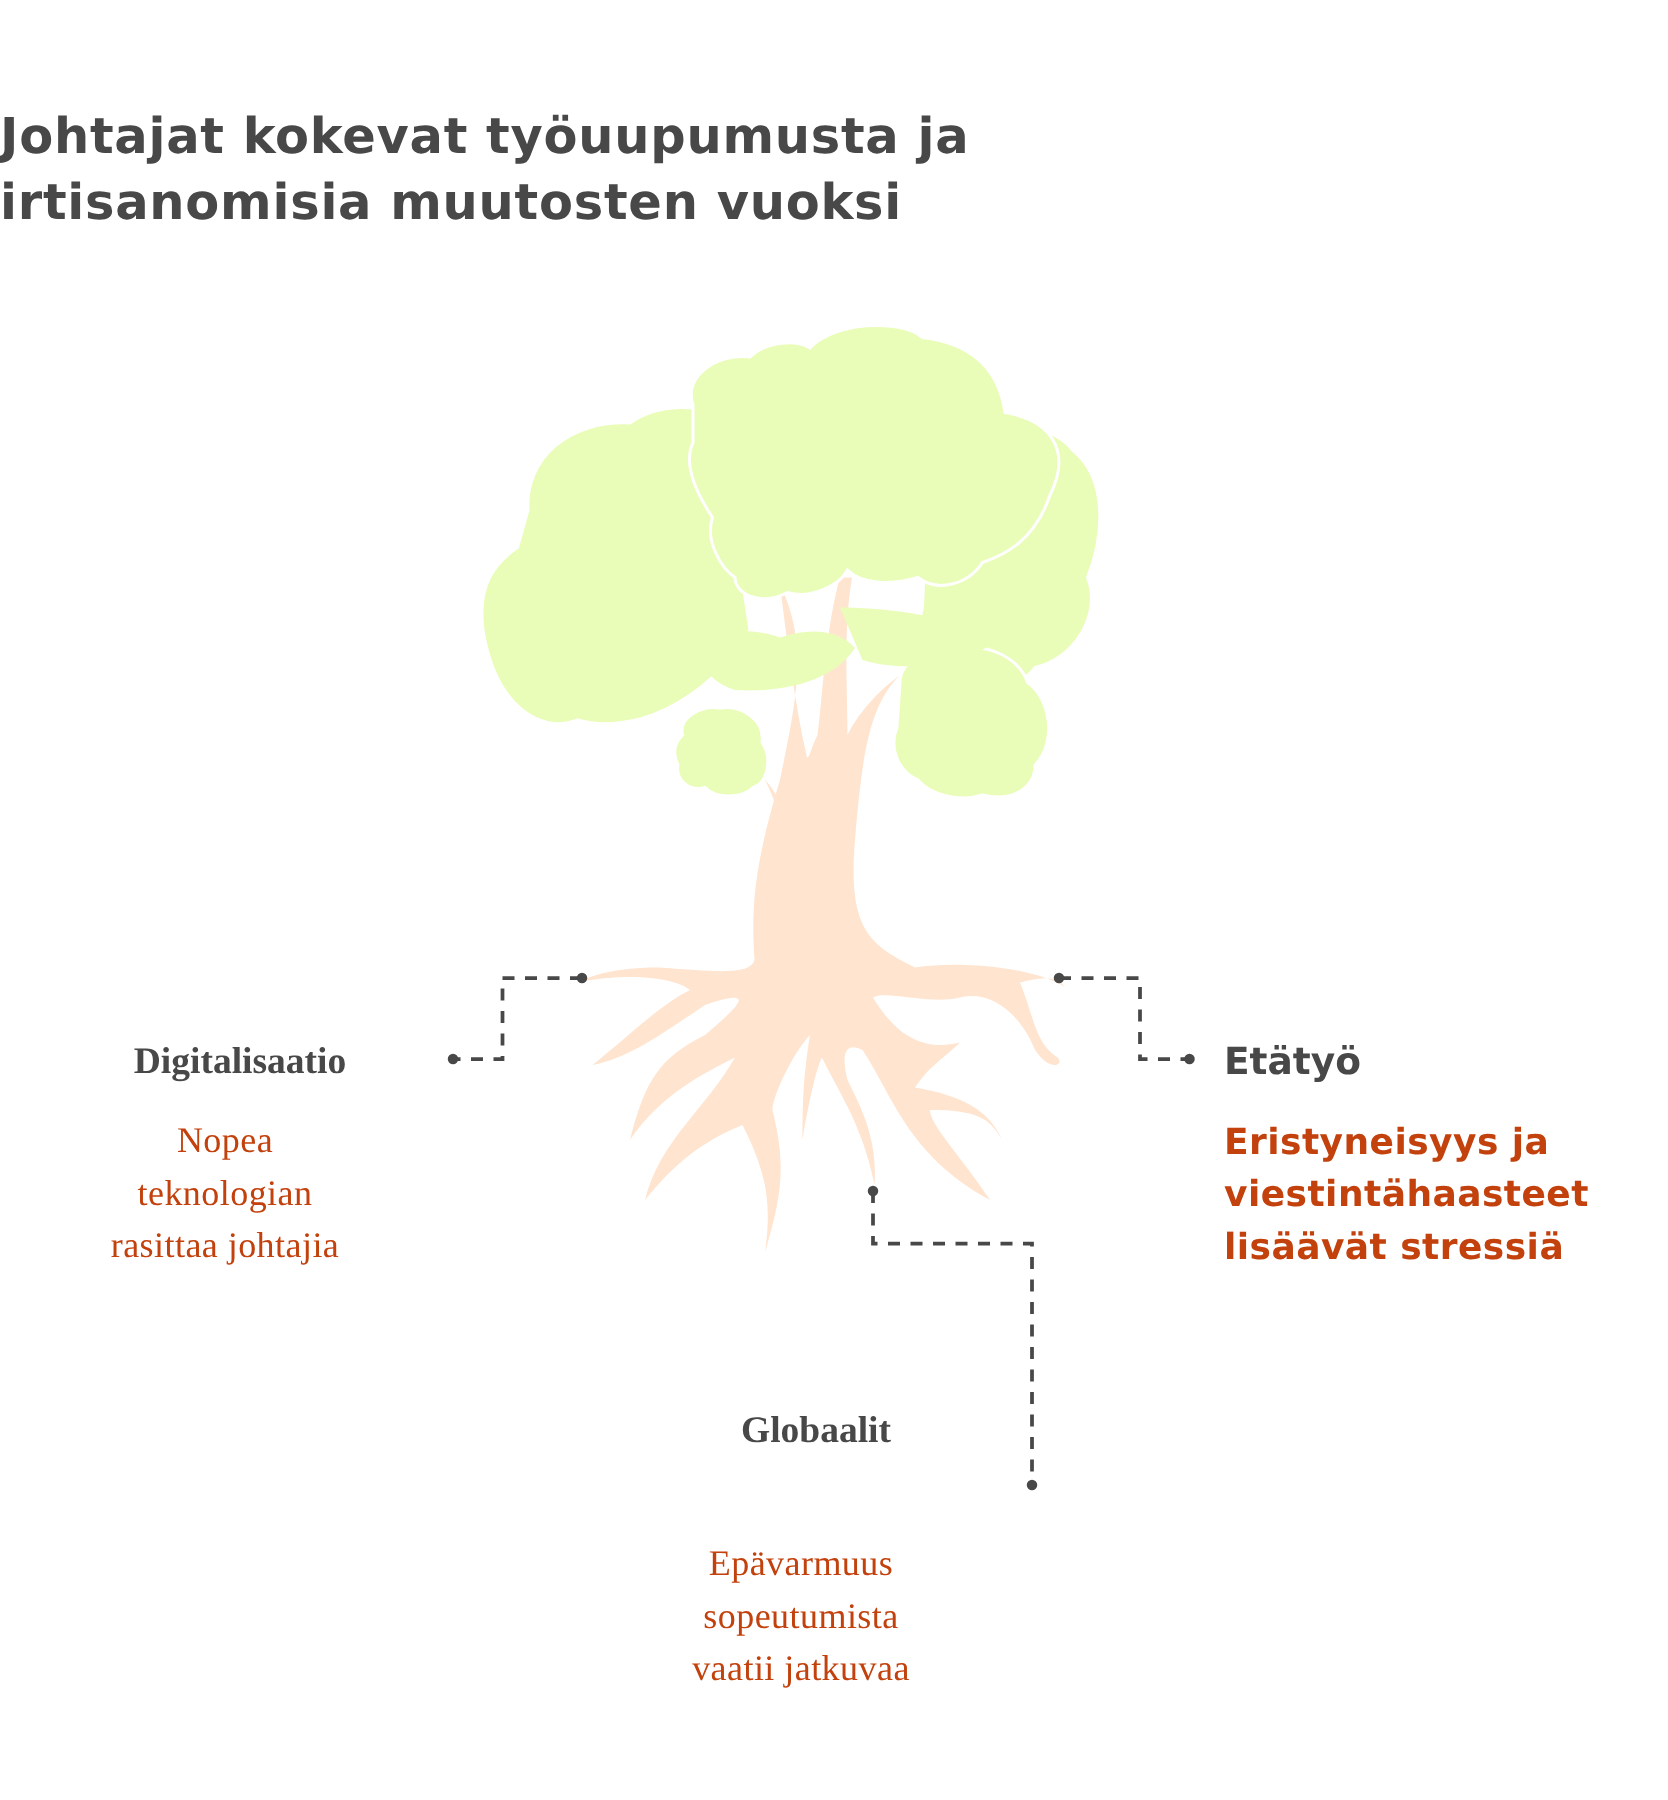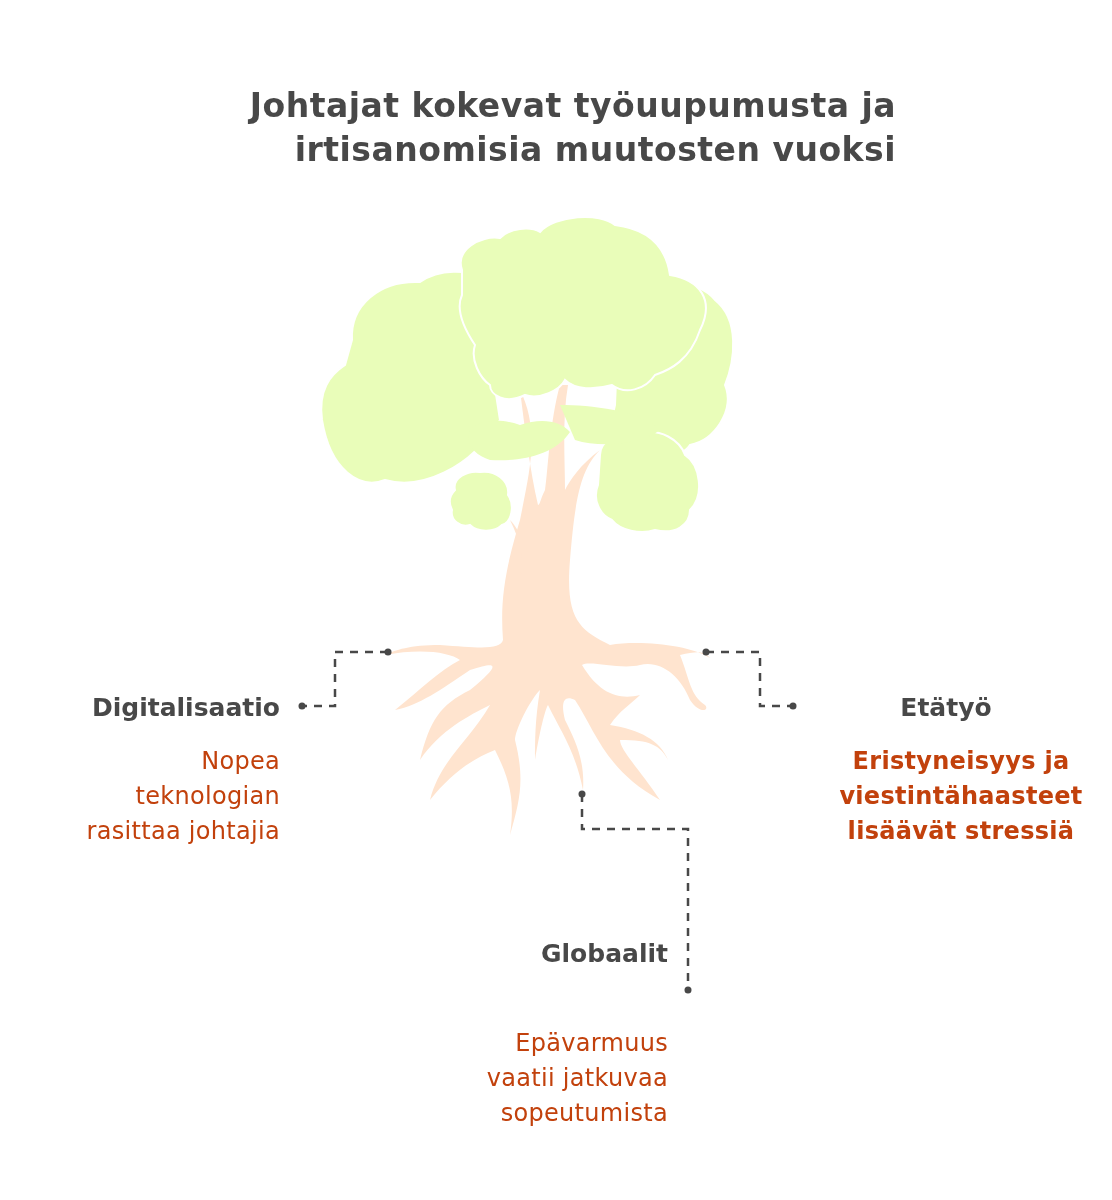--- a/index.html
+++ b/index.html
@@ -1,26 +1,26 @@
 <!DOCTYPE html>
 <html><head>
 <meta charset="utf-8">
 <style>
   html, body { margin:0; padding:0; background:#ffffff; }
   body { width:1112px; height:1200px; position:relative; overflow:hidden;
          font-family:"DejaVu Sans", sans-serif; color:#484848; }
-  .title { position:absolute; left:0; top:84px; width:896px; text-align:right;
+  .title { position:absolute; left:0; top:69px; width:896px; text-align:left;
            font-size:33px; font-weight:bold; line-height:44px; letter-spacing:0.5px; color:#484848; }
   .title span { display:block; }
   svg.art { position:absolute; left:0; top:0; }
   .label { position:absolute; font-weight:bold; font-size:25px; line-height:36px; color:#484848; }
   .desc { position:absolute; font-size:24px; line-height:35px; color:#c2410c; letter-spacing:0.3px; }
   .desc span, .label span { display:block; }
-  .right { text-align:right; }
-  .left { text-align:center; }
+  .right { text-align:center;font-family:Liberation Serif, serif; }
+  .left { text-align:left; }
 </style>
 </head>
 <body>
 
 <div class="title">
   <span>Johtajat kokevat työuupumusta ja</span>
   <span>irtisanomisia muutosten vuoksi</span>
 </div>
 
 <svg class="art" width="1112" height="1200" viewBox="0 0 1112 1200">
@@ -67,15 +67,15 @@
   <span>Eristyneisyys ja</span>
   <span>viestintähaasteet</span>
   <span>lisäävät stressiä</span>
 </div>
 
 <div class="label right" style="left:420px; top:936px; width:248px;">
   <span>Globaalit</span>
 </div>
 <div class="desc right" style="left:400px; top:1026px; width:268px;">
   <span>Epävarmuus</span>
+  <span>sopeutumista</span>
   <span>vaatii jatkuvaa</span>
-  <span>sopeutumista</span>
 </div>
 
 </body></html>

